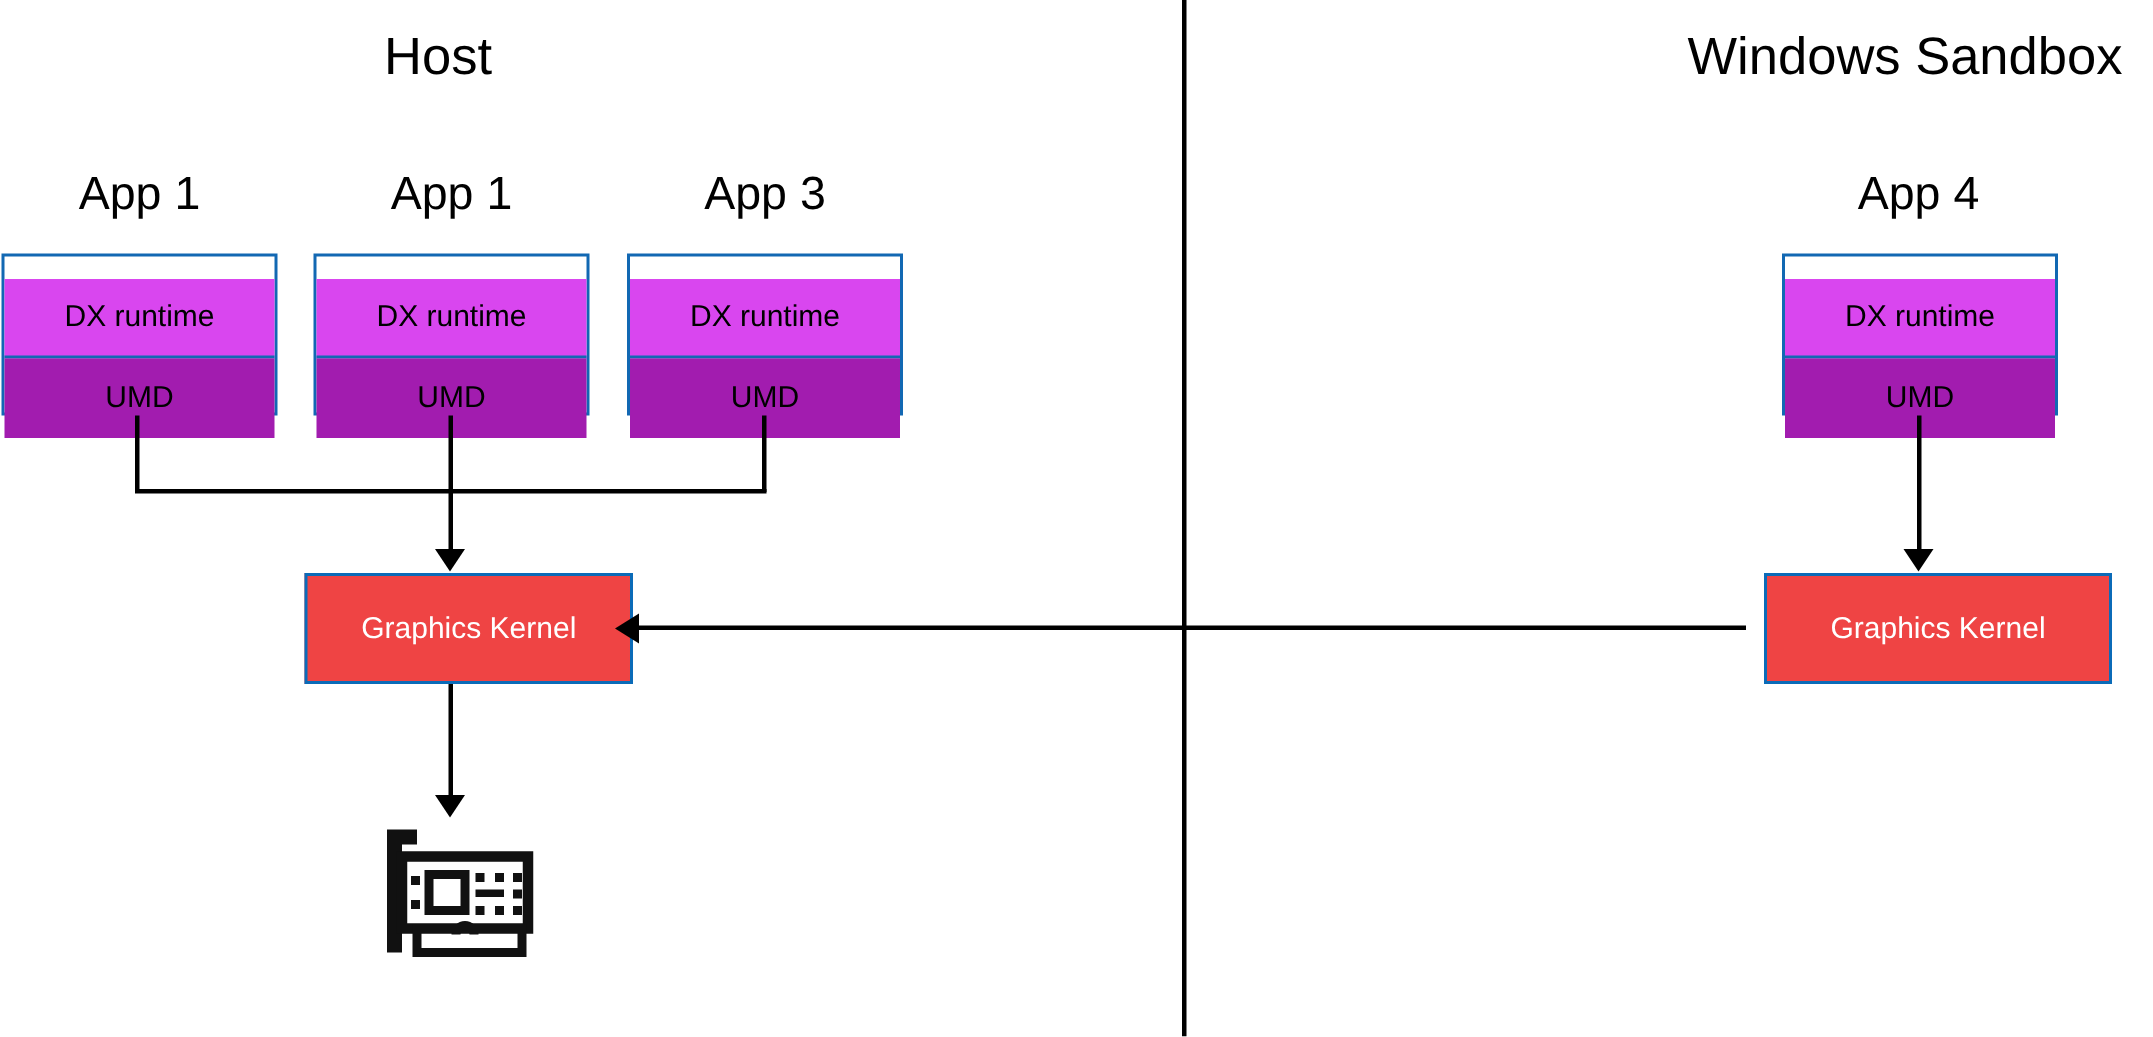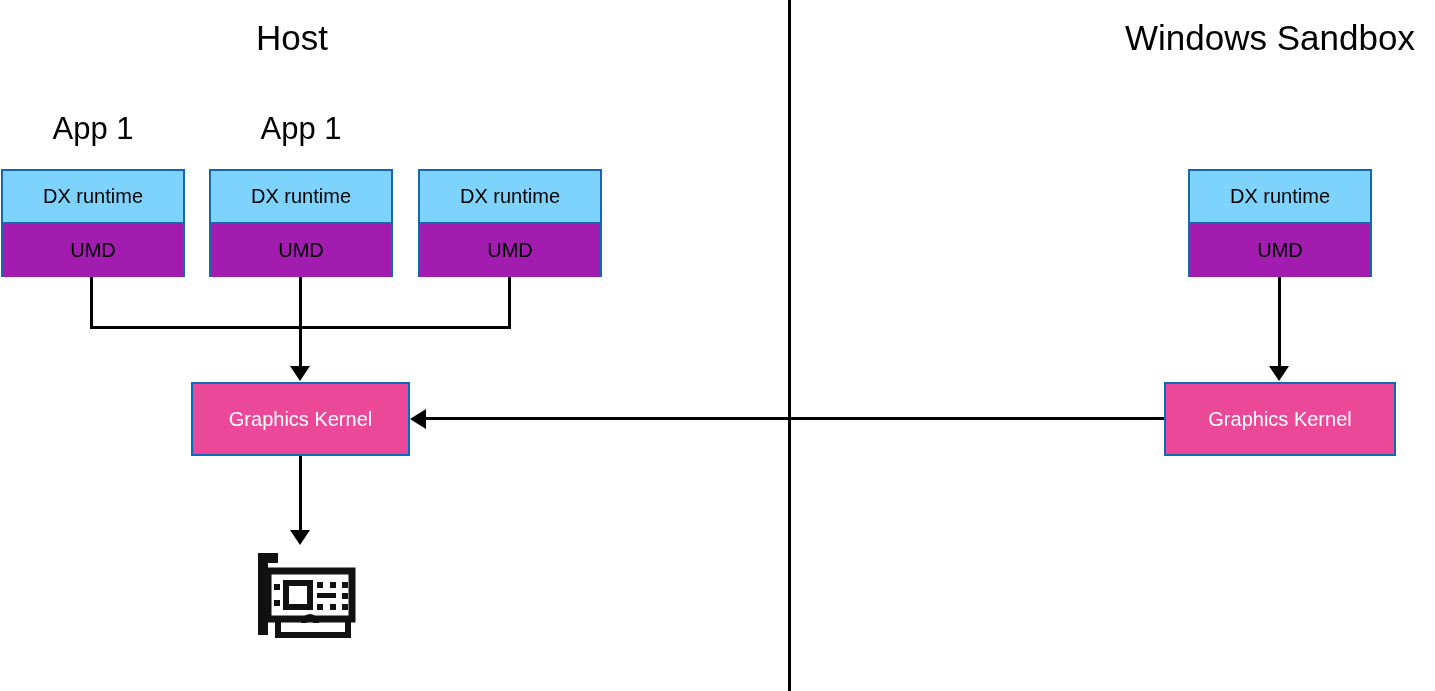--- a/index.html
+++ b/index.html
@@ -13,27 +13,27 @@
   .app-title{
     position:absolute;font-size:31px;line-height:31px;color:#000000;
     white-space:nowrap;text-align:center;font-weight:400;
   }
 
   .appbox{position:absolute;box-sizing:border-box;border:2px solid #1268B3;}
   .layer{
     box-sizing:border-box;width:100%;display:flex;align-items:center;justify-content:center;
     font-size:20px;color:#000000;white-space:nowrap;
   }
-  .layer-dx{background:#7dd3fc;height:53px;border-bottom:2px solid #1268B3;}
+  .layer-dx{background:#d946ef;height:53px;border-bottom:2px solid #1268B3;margin-top:15px;}
   .layer-umd{background:#a21caf;height:53px;}
 
   .kernel{
-    position:absolute;box-sizing:border-box;background:#ec4899;border:2px solid #0B6BB8;
+    position:absolute;box-sizing:border-box;background:#ef4444;border:2px solid #0B6BB8;
     display:flex;align-items:center;justify-content:center;
-    font-size:20px;color:#FFFFFF;white-space:nowrap;
+    font-size:20px;color:#FFFFFF;white-space:nowrap;margin-left:12px;
   }
 
   .divider{position:absolute;background:#000000;width:3px;}
   .ln-v{position:absolute;background:#000000;width:3px;}
   .ln-h{position:absolute;background:#000000;height:3px;}
 
   .arrow-down{
     position:absolute;width:0;height:0;
     border-left:10px solid transparent;border-right:10px solid transparent;
     border-top:15px solid #000000;
@@ -63,20 +63,21 @@
     <div class="layer layer-umd">UMD</div>
   </div>
 
   <div class="app-title" style="left:201px;top:113px;width:200px;">App 1</div>
 
   <div class="appbox" style="left:209px;top:169px;width:184px;height:108px;">
     <div class="layer layer-dx">DX runtime</div>
     <div class="layer layer-umd">UMD</div>
   </div>
 
+  <div class="app-title" style="left:410px;top:113px;width:200px;">App 3</div>
 
   <div class="appbox" style="left:418px;top:169px;width:184px;height:108px;">
     <div class="layer layer-dx">DX runtime</div>
     <div class="layer layer-umd">UMD</div>
   </div>
 
   <div class="ln-v" style="left:90px;top:277px;height:51px;"></div>
   <div class="ln-v" style="left:508px;top:277px;height:51px;"></div>
   <div class="ln-h" style="left:90px;top:326px;width:421px;"></div>
   <div class="ln-v" style="left:299px;top:277px;height:89px;"></div>
@@ -105,20 +106,21 @@
       <rect x="65" y="44" width="19" height="5" fill="#111111"></rect>
       <rect x="90" y="44" width="6" height="6" fill="#111111"></rect>
       <rect x="65" y="55" width="6" height="6" fill="#111111"></rect>
       <rect x="78" y="55" width="6" height="6" fill="#111111"></rect>
       <rect x="90" y="55" width="6" height="6" fill="#111111"></rect>
 
       <path d="M26 70 H52 V74 A6 6 0 0 1 64 74 V70 H96 V86 H26 Z" fill="none" stroke="#111111" stroke-width="6"></path>
     </svg>
   </div>
 
+  <div class="app-title" style="left:1179px;top:113px;width:200px;">App 4</div>
 
   <div class="appbox" style="left:1188px;top:169px;width:184px;height:108px;">
     <div class="layer layer-dx">DX runtime</div>
     <div class="layer layer-umd">UMD</div>
   </div>
 
   <div class="ln-v" style="left:1278px;top:277px;height:89px;"></div>
   <div class="arrow-down" style="left:1269px;top:366px;"></div>
 
   <div class="kernel" style="left:1164px;top:382px;width:232px;height:74px;">Graphics Kernel</div>

